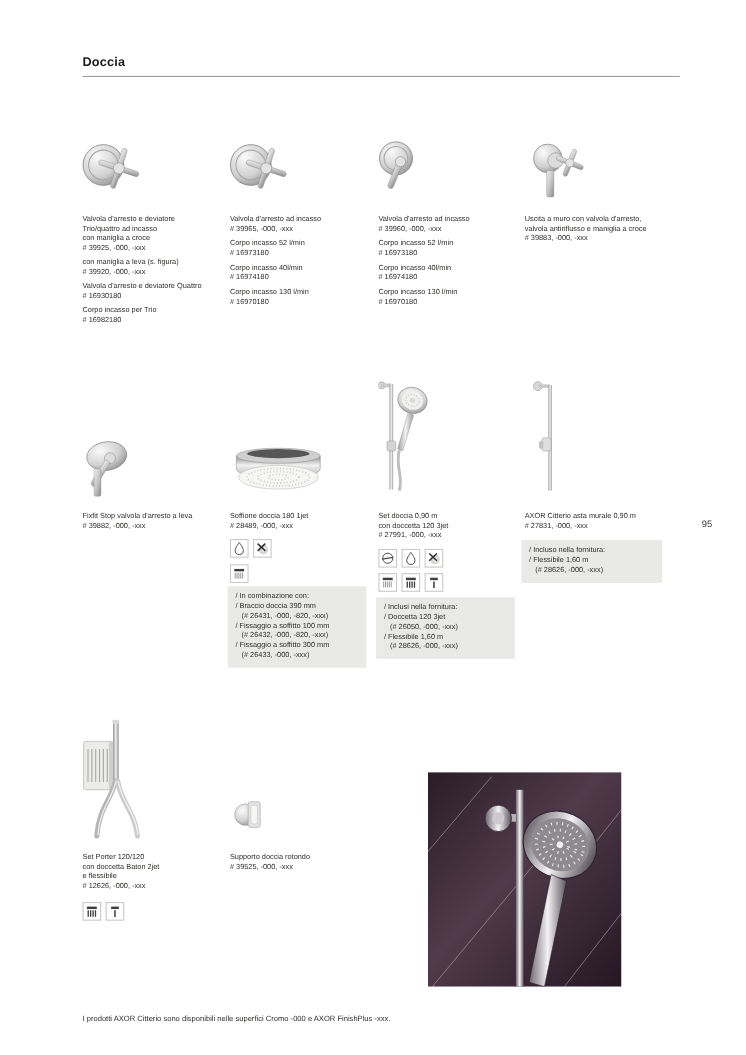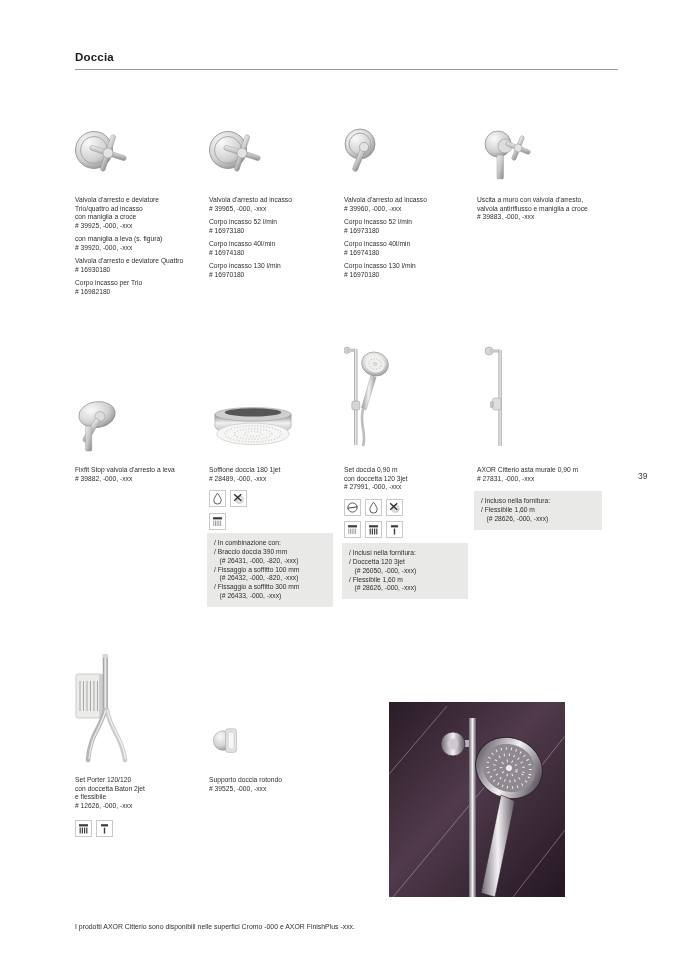--- a/index.html
+++ b/index.html
@@ -21,21 +21,21 @@
         white-space:pre-wrap;color:#2e2e2c;}
   .footer{position:absolute;left:75px;top:923px;margin:0;font-size:6.9px;color:#2e2e2c;}
 </style>
 </head>
 <body>
 
 <div class="page">
 
   <h1 class="title">Doccia</h1>
   <div class="rule"></div>
-  <div class="pagenum">39</div>
+  <div class="pagenum">95</div>
 
   <div class="img" style="left:74px;top:126px;width:58px;height:52px">
     <svg viewBox="0 0 58 52">
       <defs>
         <radialGradient id="e0" cx="35%" cy="30%" r="80%">
             <stop offset="0" stop-color="#fafafa"></stop>
             <stop offset=".6" stop-color="#d2d2d2"></stop>
             <stop offset="1" stop-color="#8e8e8e"></stop>
           </radialGradient>
         <linearGradient id="h0" x1="0" y1="0" x2="1" y2="1">

